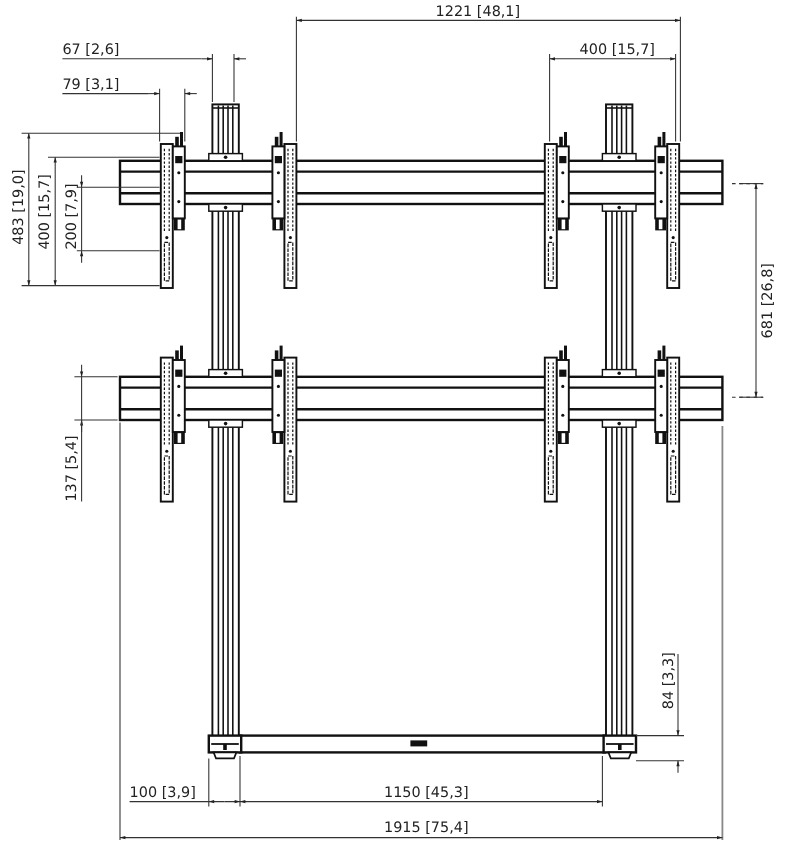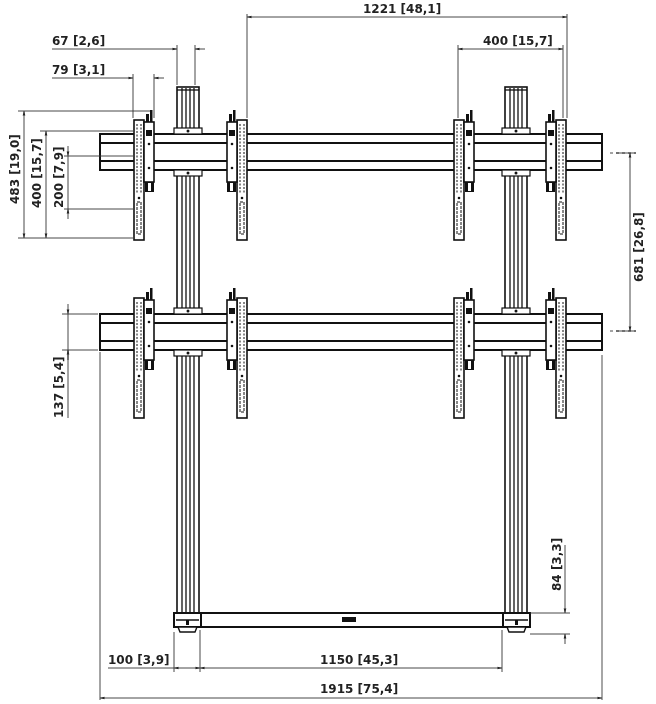--- a/index.html
+++ b/index.html
@@ -1,17 +1,17 @@
 <!DOCTYPE html>
 <html><head>
 <meta charset="utf-8">
 <style>
   html, body { margin: 0; padding: 0; background: #ffffff; }
   body { width: 656px; height: 704px; overflow: hidden; }
-  #canvas { position: absolute; left: 0; top: 0; width: 656px; height: 704px; font-weight: bold; }
+  #canvas { position: absolute; left: 0; top: 0; width: 656px; height: 704px; }
   svg text { font-family: "DejaVu Sans", sans-serif; fill: #222; }
   .dim { font-size: 12px; }
 </style>
 </head>
 <body>
 
 <div id="canvas">
 <svg width="656" height="704" viewBox="0 0 656 704" xmlns="http://www.w3.org/2000/svg">
   <defs>
     <marker id="arr" viewBox="0 0 10 10" refX="10" refY="5" markerWidth="8" markerHeight="5" orient="auto-start-reverse">

